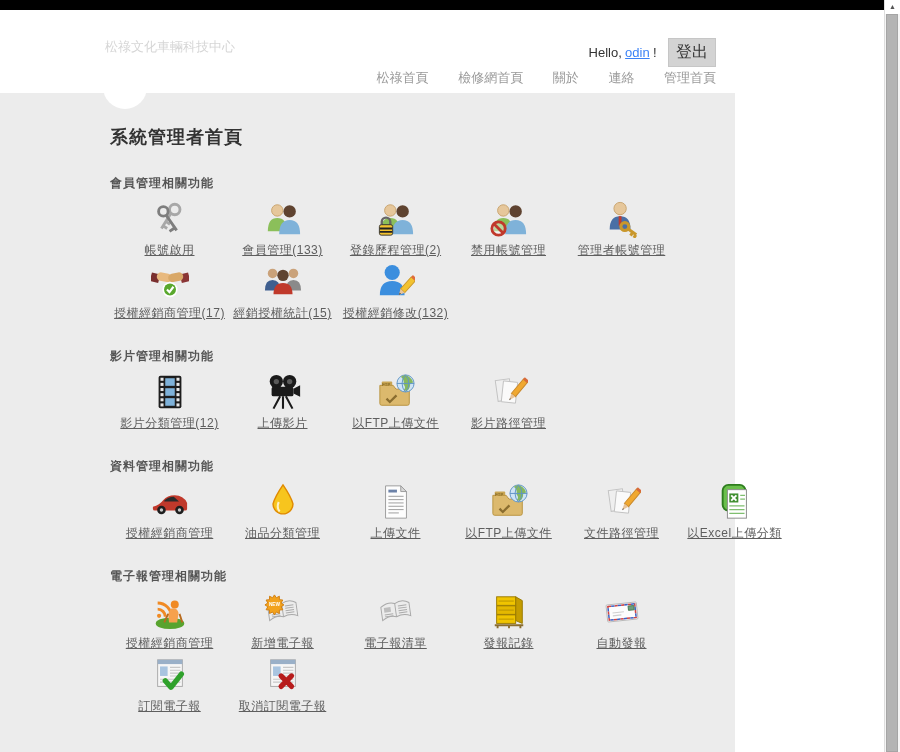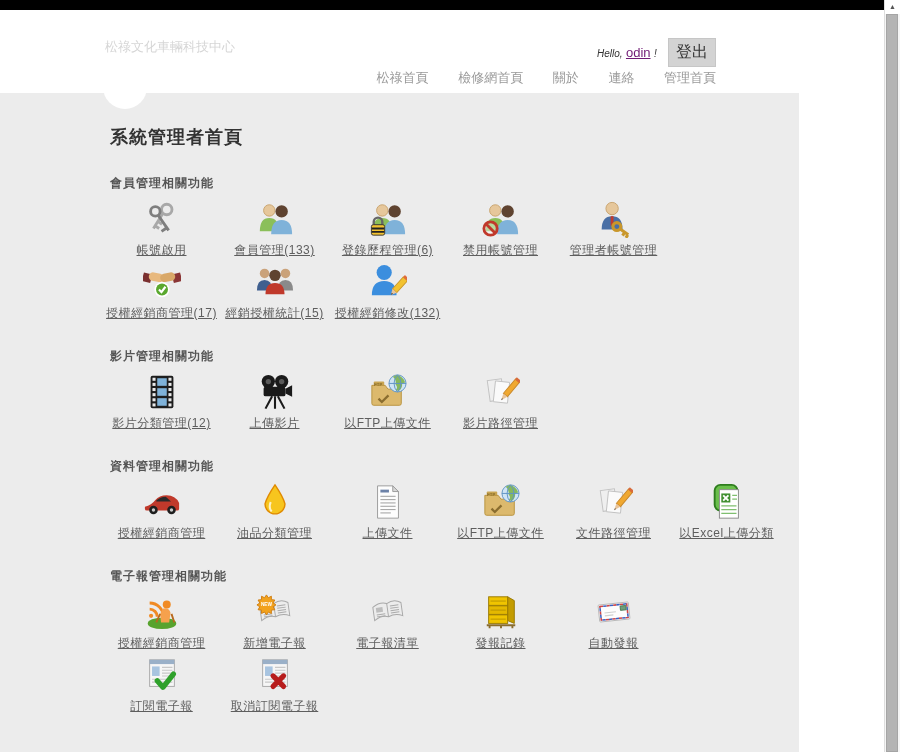--- a/index.html
+++ b/index.html
@@ -7,36 +7,36 @@
     font-family:"Liberation Sans","DejaVu Sans",sans-serif; background:#fff; }
   #stage { position:relative; width:900px; height:752px; background:#fff; }
 
   
   .topbar { position:absolute; left:0; top:0; width:885px; height:10px; background:#000; }
 
   
   .header { position:absolute; left:0; top:10px; width:819px; height:83px; background:#fff; }
   .site-title { position:absolute; left:105px; top:28px; font-size:13px; color:#d6d6d6; }
   .greeting { position:absolute; right:103px; top:28px; font-size:12px; color:#333; }
-  .greeting .hello { font-size:10px; color:#333;font-style:italic; }
-  .greeting a.user { color:#701a75; text-decoration:underline; font-size:13px; }
+  .greeting .hello { font-size:13px; color:#333; }
+  .greeting a.user { color:#3b82f6; text-decoration:underline; font-size:13px; }
   .logout-btn { display:inline-block; margin-left:8px; background:#d3d3d3; color:#333;
      font-size:16px; padding:3px 7px; border:1px solid #c6c6c6; cursor:pointer; }
   .nav { position:absolute; right:103px; top:59px; font-size:13px; color:#999; }
   .nav a { color:#999; text-decoration:none; margin-left:26px; }
 
   
-  .content { position:absolute; left:0; top:93px; width:799px; height:659px; background:#ececec; }
+  .content { position:absolute; left:0; top:93px; width:735px; height:659px; background:#ececec; }
   .deco-circle { position:absolute; left:103px; top:-28px; width:44px; height:44px;
      border-radius:50%; background:#fff; }
   .inner { position:absolute; left:105px; top:0; width:690px; }
   .page-title { margin-top:32px; margin-left:5px; font-size:18px; font-weight:bold; color:#333; letter-spacing:1px; }
 
   .section-title { margin:26px 0 4px 5px; font-size:12px; font-weight:bold; color:#555; letter-spacing:1px; }
-  .row { display:flex; }
+  .row { display:flex;margin-left:8px; }
   .cell { width:113px; display:flex; flex-direction:column; align-items:center; padding-top:4px; }
   .ic { width:38px; height:38px; display:block; cursor:pointer; }
   .lbl { margin-top:4px; font-size:12px; color:#5e5e5e; text-decoration:underline;
      white-space:nowrap; cursor:pointer; letter-spacing:0.5px; }
 
   
   .scrollbar { position:absolute; right:0; top:0; width:15px; height:752px; background:#f5f5f5; }
   .scroll-btn { position:absolute; top:0; left:0; width:15px; height:14px; background:#fff;
      color:#555; font-size:7px; text-align:center; line-height:13px; cursor:pointer; }
   .scroll-thumb { position:absolute; top:14px; left:1px; width:12px; height:738px;
@@ -314,21 +314,21 @@
         <div class="cell">
           <svg class="ic" viewBox="0 0 40 40">
               <use href="#i-users"></use>
             </svg>
           <a class="lbl" href="#">會員管理(133)</a>
         </div>
         <div class="cell">
           <svg class="ic" viewBox="0 0 40 40">
               <use href="#i-users-lock"></use>
             </svg>
-          <a class="lbl" href="#">登錄歷程管理(6)</a>
+          <a class="lbl" href="#">登錄歷程管理(2)</a>
         </div>
         <div class="cell">
           <svg class="ic" viewBox="0 0 40 40">
               <use href="#i-users-ban"></use>
             </svg>
           <a class="lbl" href="#">禁用帳號管理</a>
         </div>
         <div class="cell">
           <svg class="ic" viewBox="0 0 40 40">
               <use href="#i-user-key"></use>

